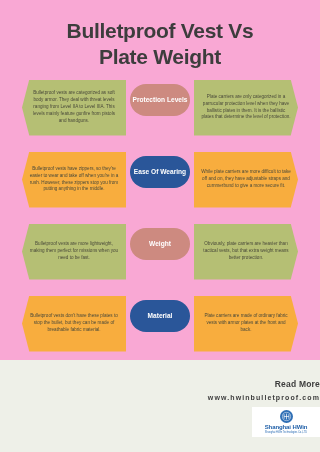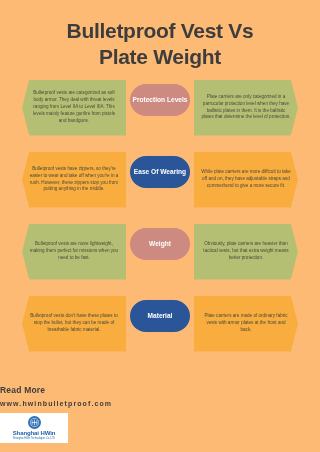--- a/index.html
+++ b/index.html
@@ -8,22 +8,22 @@
     width: 320px;
     height: 452px;
     background: #eef0e8;
     font-family: "Liberation Sans", sans-serif;
     overflow: hidden;
     position: relative;
   }
 
   .infographic {
     width: 320px;
-    height: 452px;
-    background: #fdba74;
+    height: 360px;
+    background: #f9a8d4;
     display: flex;
     flex-direction: column;
     align-items: center;
     position: relative;
   }
 
   
   .title-block {
     width: 100%;
     padding: 18px 18px 0 18px;
@@ -98,24 +98,24 @@
     font-weight: bold;
     line-height: 1.4;
     z-index: 5;
   }
   .badge-rose { background: #cd8a80; }
   .badge-blue { background: #2a5699; }
 
   
   .footer {
     width: 100%;
-    margin-top: 17px;
-    display: flex;
-    flex-direction: column;
-    align-items: flex-start;
+    margin-top: 11px;
+    display: flex;
+    flex-direction: column;
+    align-items: flex-end;
   }
   .read-more {
     font-size: 8.5px;
     font-weight: bold;
     color: #3d3d3d;
     letter-spacing: 0.2px;
   }
   .website {
     margin-top: 5px;
     font-size: 7px;

